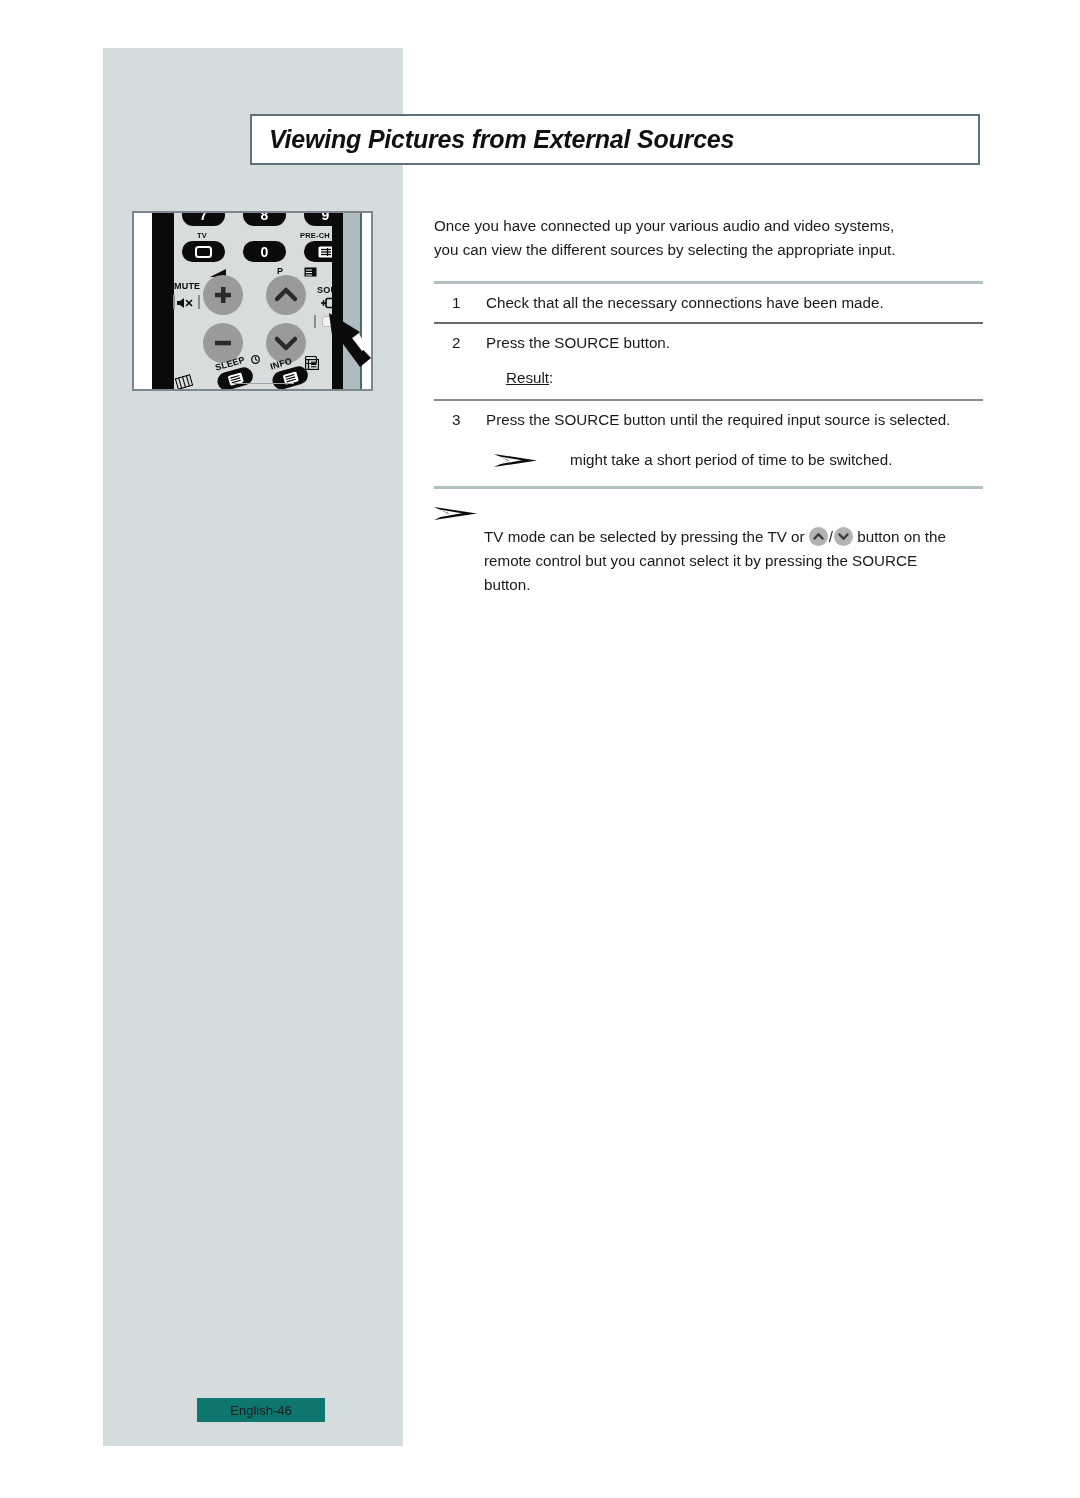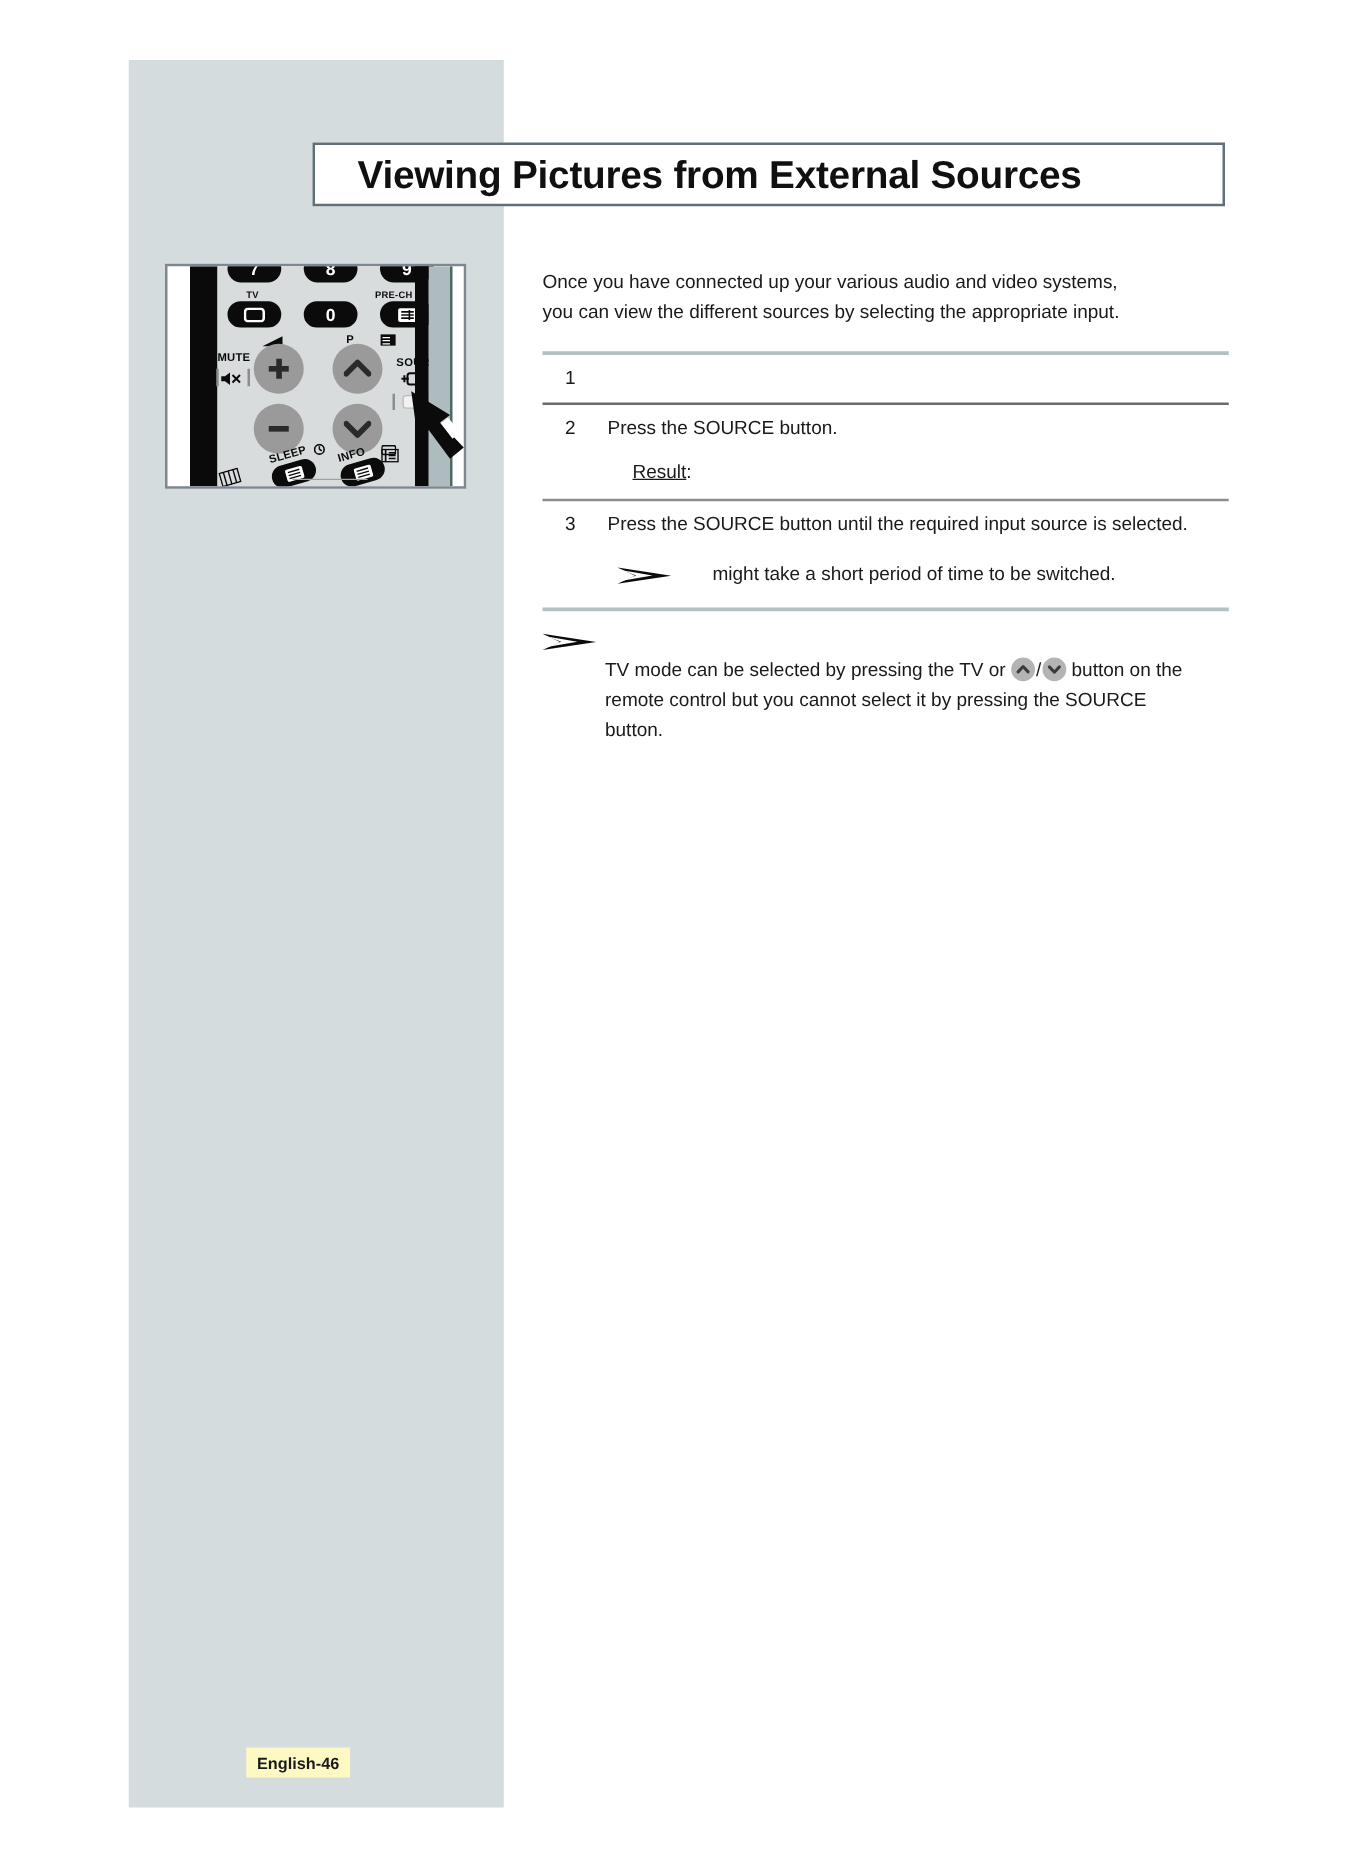--- a/index.html
+++ b/index.html
@@ -37,26 +37,27 @@
     left: 250px;
     top: 114px;
     width: 730px;
     height: 51px;
     background: #ffffff;
     border: 2px solid #5f707a;
     display: flex;
     align-items: center;
   }
   .title-text {
-    font-size: 31px;
+    font-size: 25px;
     font-weight: bold;
     color: #101010;
-    padding-left: 34px;
+    padding-left: 17px;
     letter-spacing: -0.2px;
     white-space: nowrap;
+    font-style: italic;
   }
 
   
   .remote-figure {
     position: absolute;
     left: 132px;
     top: 211px;
     width: 241px;
     height: 180px;
     border: 2px solid #7d8790;
@@ -254,27 +255,26 @@
     position: relative;
   }
   .inline-btn svg { position: absolute; left: 3px; top: 3px; }
   .slash { display: inline-block; padding: 0 1px; }
 
   
   .footer-box {
     position: absolute;
     left: 197px;
     top: 1398px;
-    width: 83px;
+    width: 128px;
     height: 24px;
-    background: #fef9c3;
+    background: #0f766e;
     display: flex;
     align-items: center;
     justify-content: center;
-    font-weight: bold;
   }
   .footer-text {
     font-size: 13px;
     color: #1a1a1a;
   }
 </style>
 </head>
 <body>
 
 <div class="page">
@@ -440,20 +440,21 @@
 
     <div class="intro">
       <div>Once you have connected up your various audio and video systems,</div>
       <div>you can view the different sources by selecting the appropriate input.</div>
     </div>
 
     <div class="rule-thick"></div>
 
     <div class="step">
       <div class="step-num">1</div>
+      <div class="step-body">Check that all the necessary connections have been made.</div>
     </div>
 
     <div class="rule-thin"></div>
 
     <div class="step">
       <div class="step-num">2</div>
       <div class="step-body">Press the SOURCE button.</div>
     </div>
 
     <div class="result-row">

